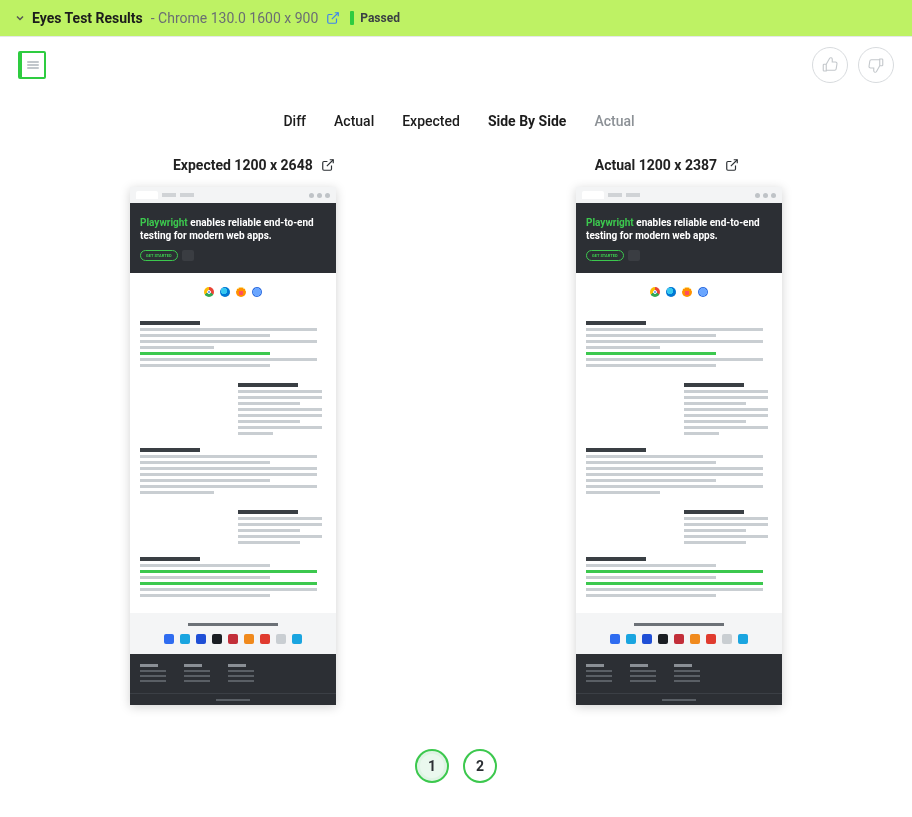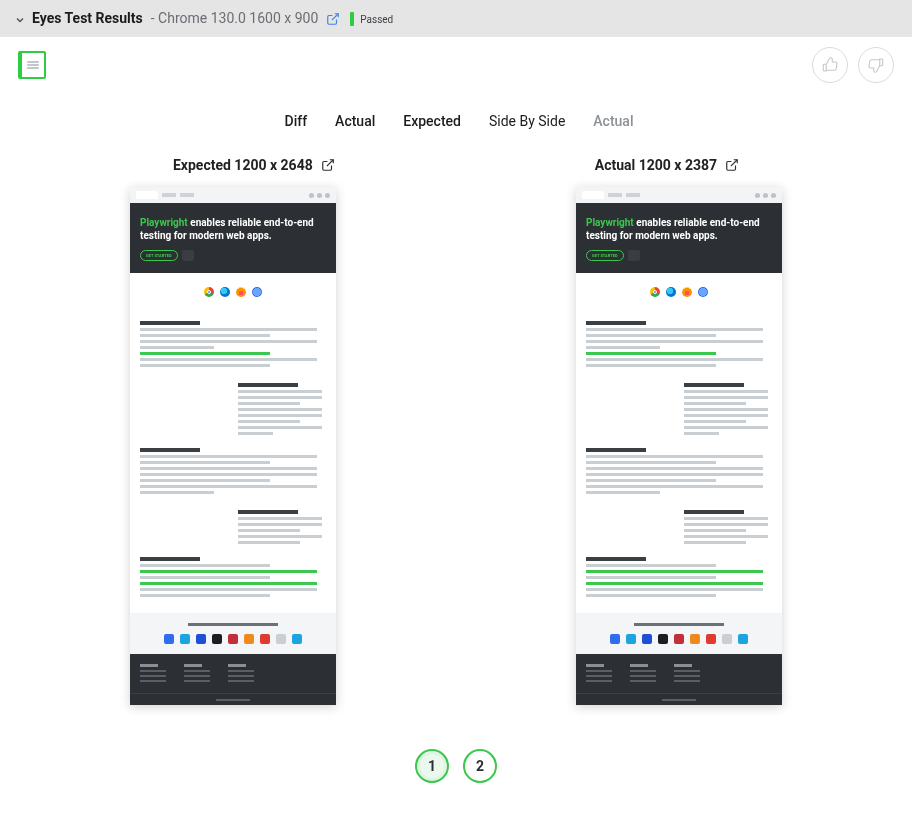--- a/index.html
+++ b/index.html
@@ -1,44 +1,44 @@
 <!DOCTYPE html>
 <html><head>
   <meta charset="utf-8">
   <style>
     * { margin: 0; padding: 0; box-sizing: border-box; }
     body { font-family: -apple-system, BlinkMacSystemFont, "Segoe UI", Roboto, Helvetica, Arial, sans-serif; background: #fff; font-size: 14px; color: #222; }
     .page { width: 912px; background: #fff; }
 
     
-    .header-bar { display: flex; align-items: flex-end; gap: 6px; padding: 10px 14px; background: #e5e5e5; border-bottom: 1px solid #e5e7e9; }
+    .header-bar { display: flex; align-items: center; gap: 6px; padding: 10px 14px; background: #bef264; border-bottom: 1px solid #e5e7e9; }
     .chev-down { width: 12px; height: 12px; }
     .chev-down svg { width: 12px; height: 12px; display: block; }
     .title-strong { font-weight: 700; font-size: 14px; color: #1c1c1c; }
     .title-sub { color: #6a6e73; font-size: 14px; margin-left: 2px; }
     .ext-link { display: inline-flex; align-items: center; margin-left: 2px; }
     .ext-link svg { width: 14px; height: 14px; }
     .status-chip { display: inline-flex; align-items: center; gap: 6px; margin-left: 4px; }
     .status-bar { width: 4px; height: 14px; background: #2ecc40; border-radius: 1px; }
-    .status-label { color: #3a3f44; font-weight: 400; font-size: 10px; }
+    .status-label { color: #3a3f44; font-weight: 700; font-size: 12px; }
 
     
     .toolbar-row { display: flex; align-items: center; padding: 10px 18px 0 18px; position: relative; }
     .thumb-btn { width: 28px; height: 28px; border: 2px solid #2ecc40; border-left-width: 4px; border-radius: 2px; display: flex; align-items: center; justify-content: center; background: #fff; cursor: pointer; }
     .thumb-btn .lines { width: 12px; height: 8px; display: flex; flex-direction: column; justify-content: space-between; }
     .thumb-btn .lines span { display: block; height: 2px; width: 100%; background: #c2c7cc; border-radius: 1px; }
     .feedback { display: flex; gap: 10px; margin-left: auto; }
     .fb-btn { width: 36px; height: 36px; border: 1px solid #d8dbde; border-radius: 50%; background: #fff; display: flex; align-items: center; justify-content: center; cursor: pointer; }
     .fb-btn svg { width: 18px; height: 18px; }
 
     
     .view-tabs { display: flex; gap: 22px; justify-content: center; padding: 30px 0 28px 0; }
     .view-tabs .tab { font-size: 14px; color: #1c1c1c; cursor: pointer; font-weight: 500; margin-left: 6px; }
     .view-tabs .tab.muted { color: #8c9196; }
-    .view-tabs .tab.active { font-weight: 400; text-align: center; }
+    .view-tabs .tab.active { font-weight: 700; text-align: center; }
 
     
     .captions { display: flex; justify-content: center; gap: 260px; padding: 0 0 14px 0; }
     .caption { display: flex; align-items: center; gap: 6px; font-weight: 700; font-size: 14px; }
 
     
     .sbs-wrap { display: flex; justify-content: center; gap: 240px; padding: 0 0 20px 0; }
     .shot-card { width: 206px; box-shadow: 0 2px 10px rgba(0,0,0,0.18); background: #fff; display: flex; flex-direction: column; overflow: hidden; }
 
     .shot-topbar { height: 16px; background: #f3f4f5; display: flex; align-items: center; padding: 0 6px; gap: 4px; }

